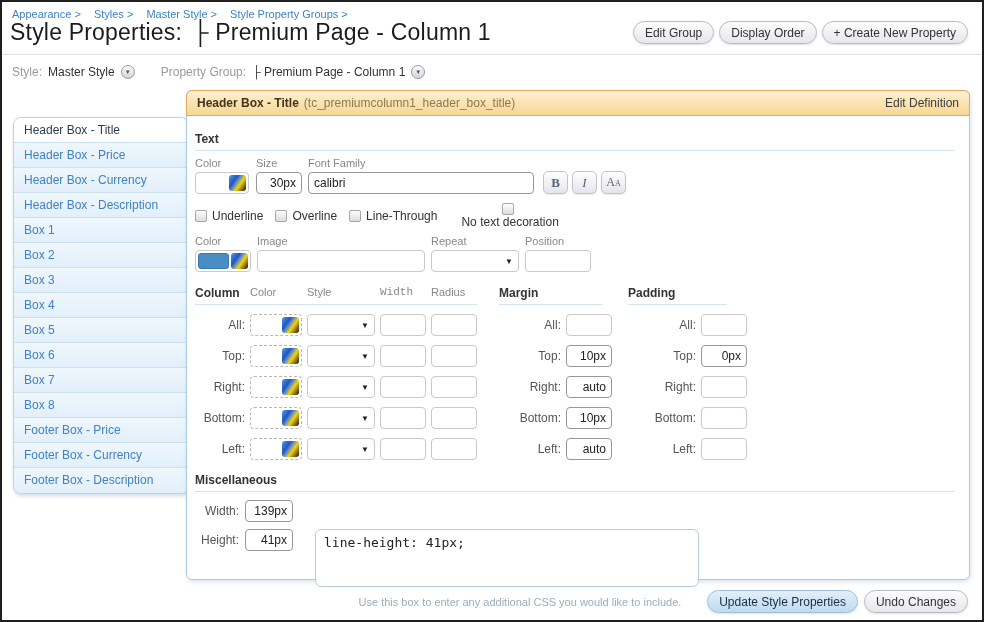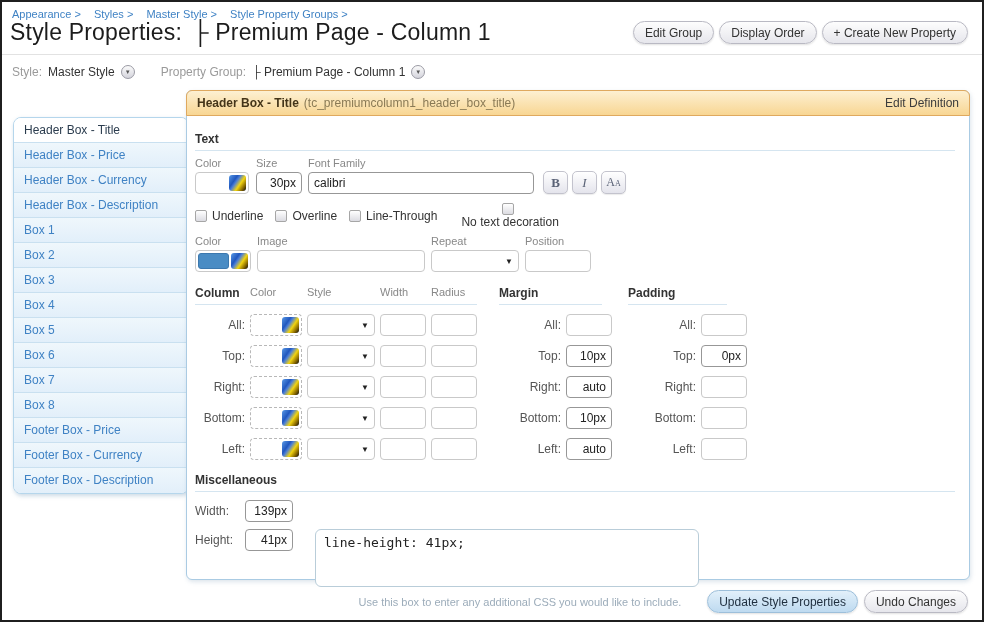--- a/index.html
+++ b/index.html
@@ -89,40 +89,40 @@
   .check-row { display:flex; align-items:center; margin-top:9px; font-size:12px; color:#333; }
   .cb { display:flex; align-items:center; margin-right:12px; cursor:pointer; }
   .cb.wide-gap { margin-left:12px;flex-direction:column; }
   .checkbox { width:12px; height:12px; border:1px solid #a6a6a6; border-radius:2px;
               background:linear-gradient(#fff,#dcdce2); margin-right:5px; }
 
   
   .c-rlabel  { width:50px; text-align:right; font-size:12px; color:#555; }
   .c-color   { width:52px; }
   .c-style   { width:68px; }
-  .c-width   { width:46px; }
+  .c-width   { width:46px;font-family:Liberation Mono, monospace; }
   .c-radius  { width:46px; }
   .sp1 { width:22px; flex:none; }
   .c-mlabel  { width:52px; text-align:right; font-size:12px; color:#555; }
   .c-minput  { width:46px; }
   .sp2 { width:26px; flex:none; }
   .c-plabel  { width:48px; text-align:right; font-size:12px; color:#555; }
   .c-pinput  { width:46px; }
 
   .grid-head { display:flex; align-items:flex-end; margin-top:14px; font-size:11px; color:#888; }
   .gh-group { display:flex; gap:5px; border-bottom:1px solid #d5e5f0; padding-bottom:4px; }
   .gh-bold { font-size:12px; font-weight:bold; color:#333; }
   .gh-group .c-rlabel { text-align:left; }
   .grid-row { display:flex; align-items:center; gap:5px; margin-top:9px; }
 
   
   .misc-wrap { display:flex; margin-top:8px; }
   .misc-left { display:flex; flex-direction:column; gap:7px; }
   .misc-line { display:flex; align-items:center; gap:6px; }
-  .misc-label { width:44px; font-size:12px; color:#555; }
+  .misc-label { width:44px; text-align:right; font-size:12px; color:#555; }
   .misc-in { width:48px; }
   .css-area-wrap { position:relative; margin-left:22px;margin-top:29px; }
   .css-area { width:384px; height:58px; border:1px solid #b9cdd9; border-radius:6px; resize:none;
               font-family:"DejaVu Sans Mono", monospace; font-size:13px; color:#222; padding:5px 8px; outline:none; }
   .resize-handle { position:absolute; right:3px; bottom:5px; width:9px; height:9px;
                    background:repeating-linear-gradient(-45deg, transparent 0 2px, #a8b8c2 2px 3px);
                    clip-path:polygon(100% 0, 100% 100%, 0 100%); }
   .css-hint { width:406px; text-align:center; font-size:11px; color:#9cacba; margin-top:5px; margin-left:2px; }
 
   

